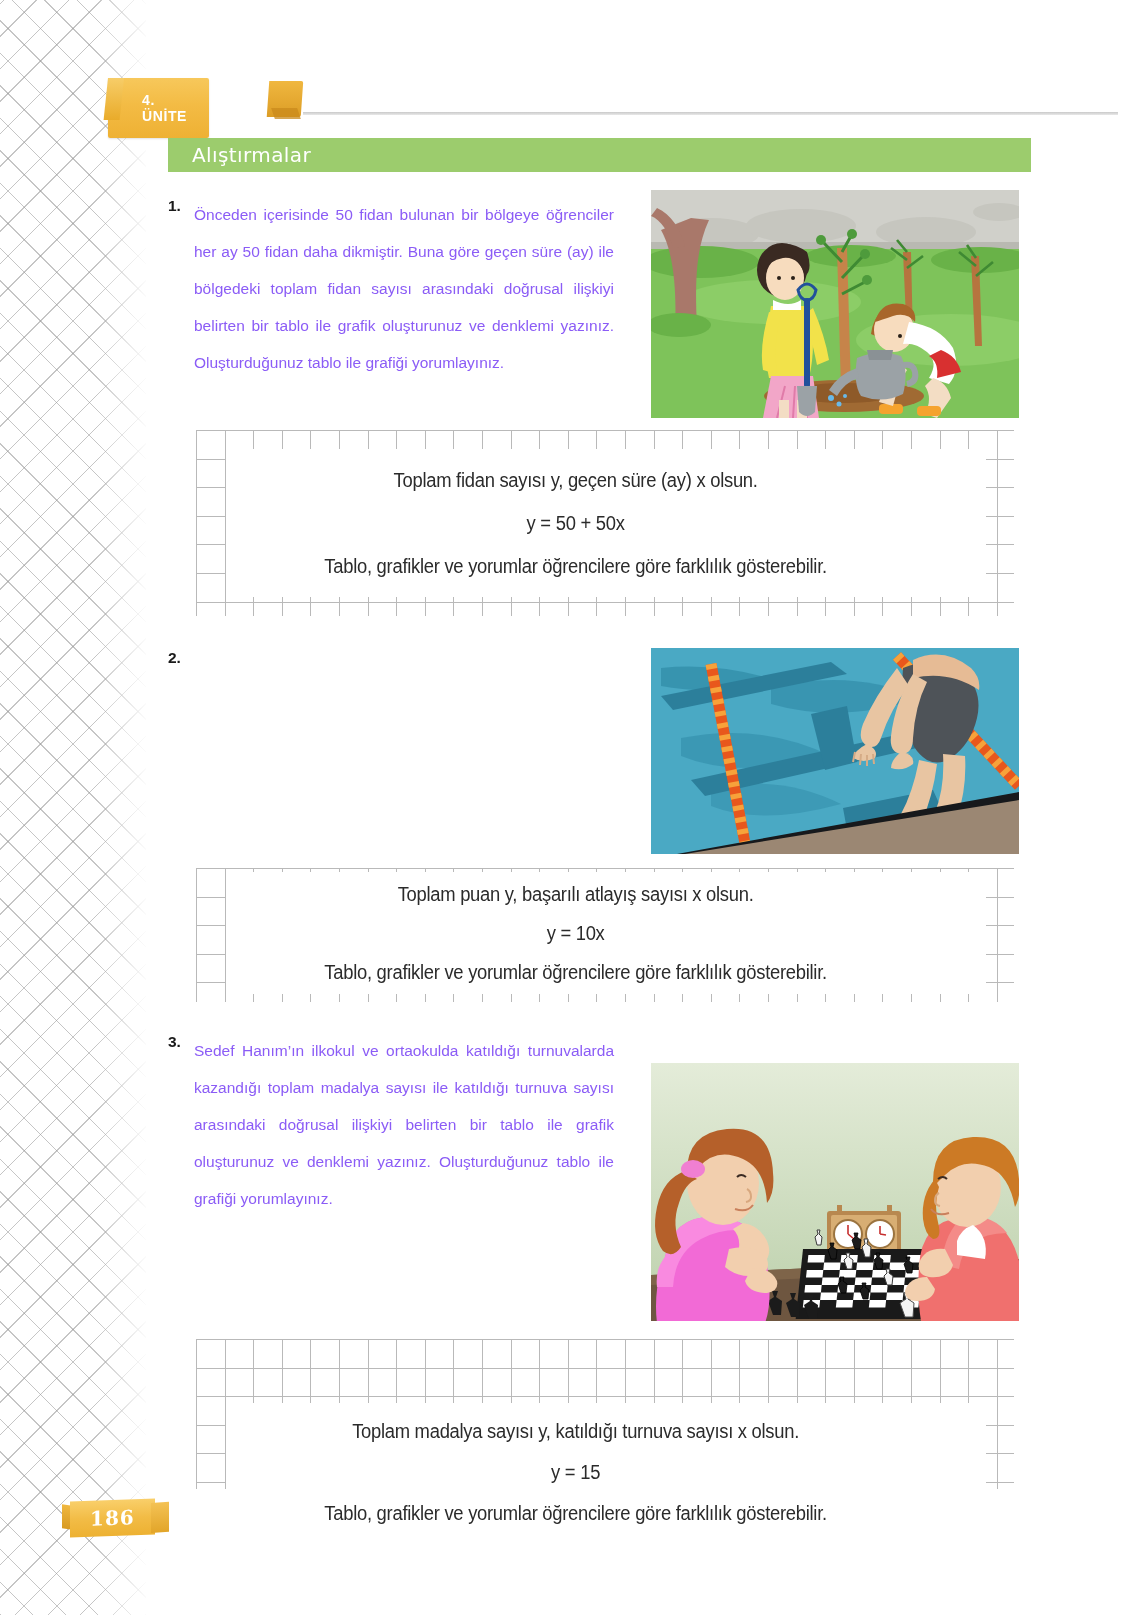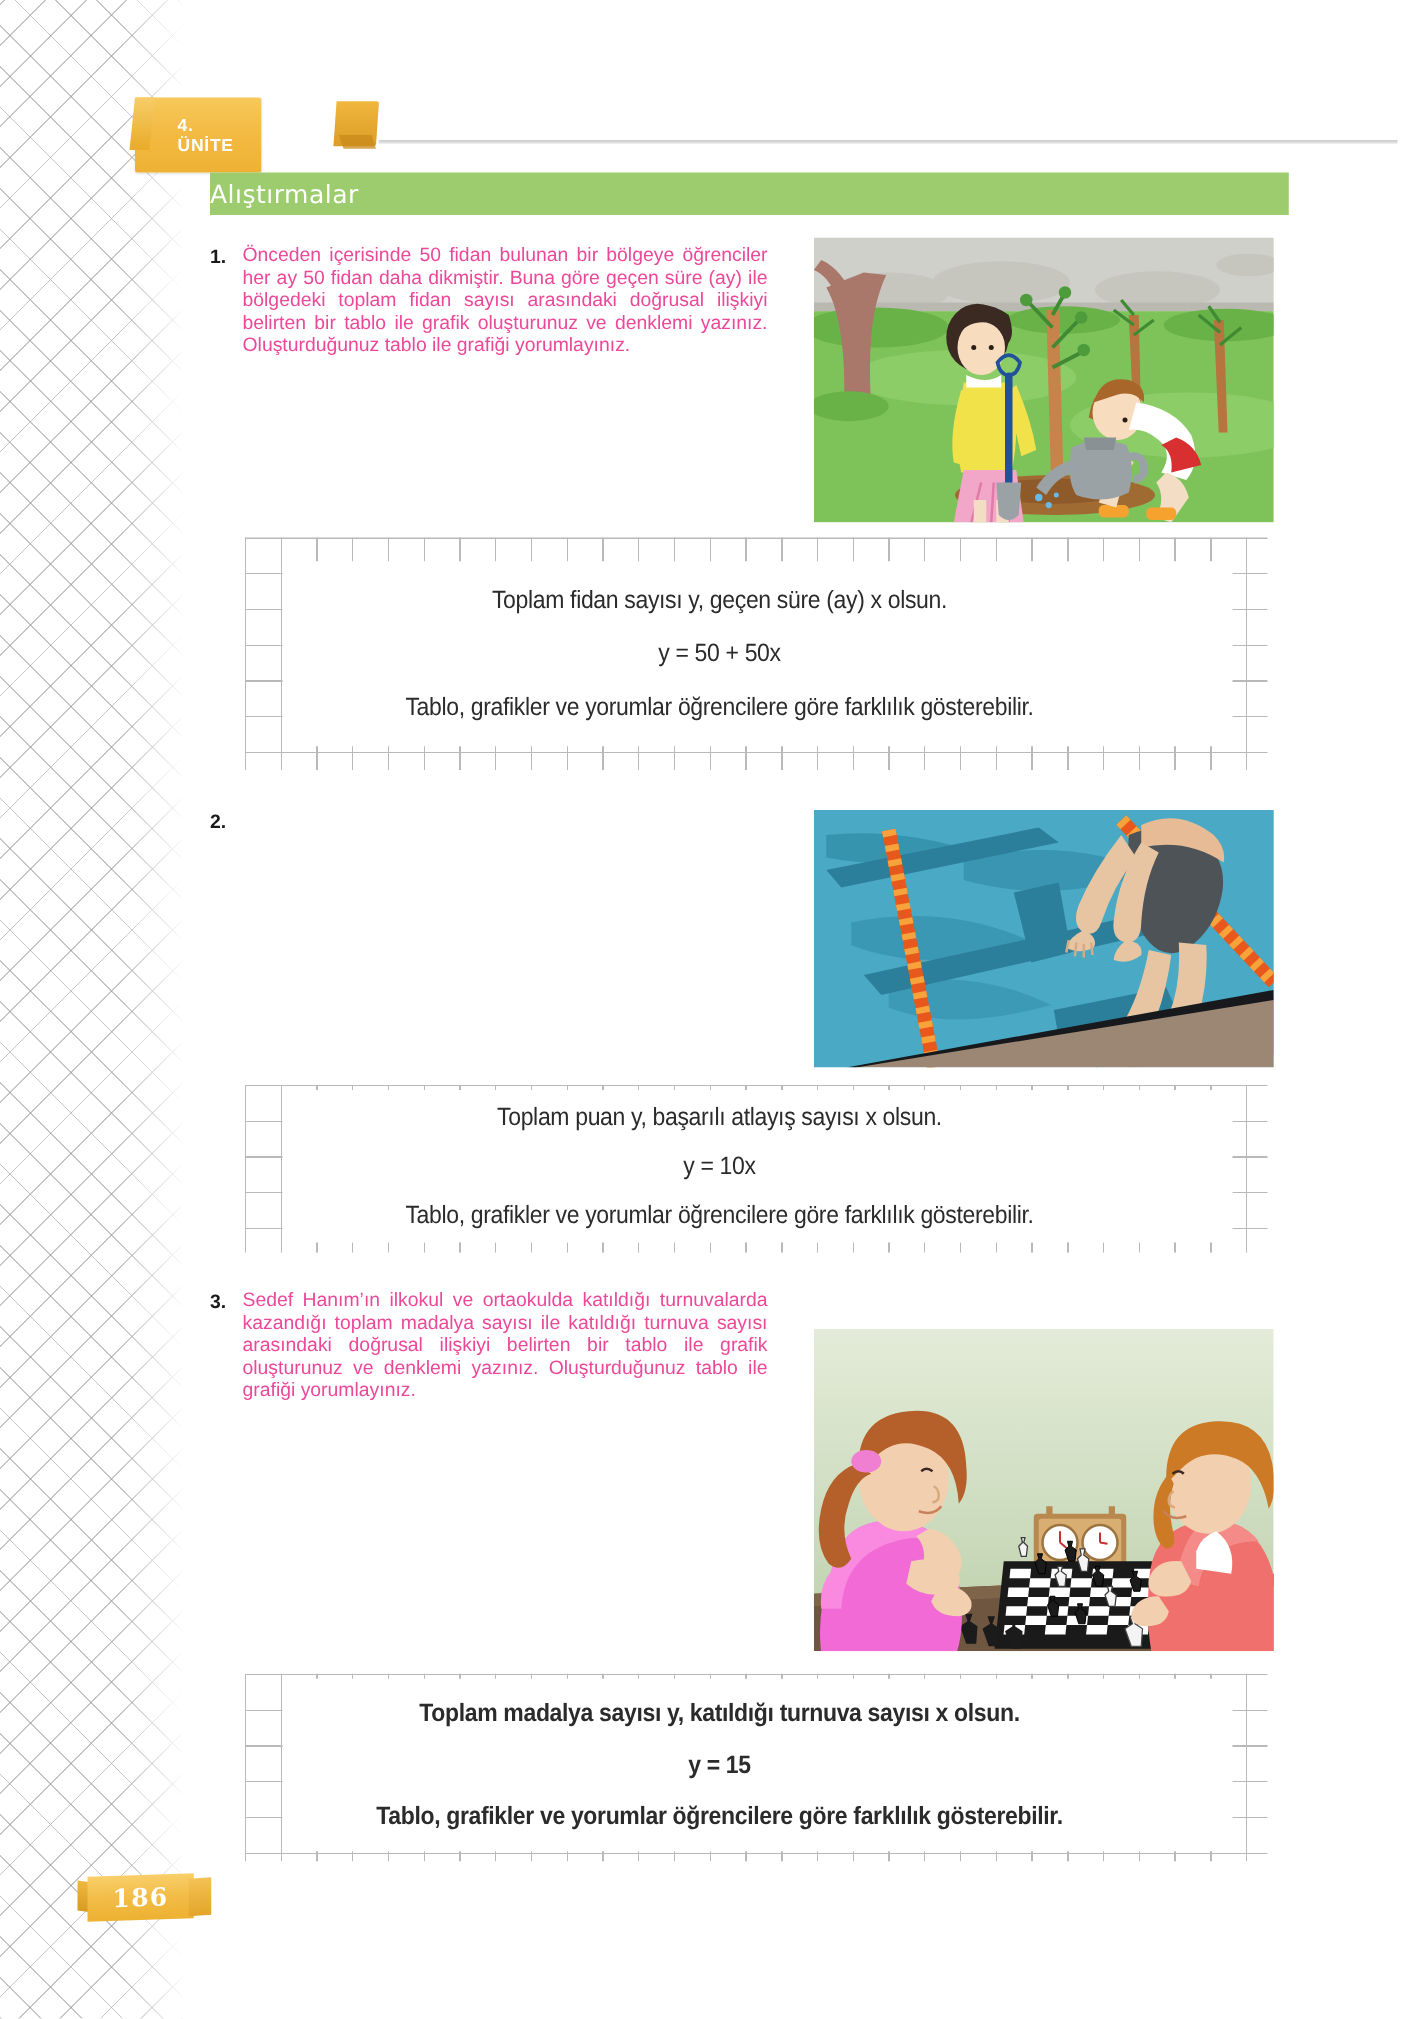--- a/index.html
+++ b/index.html
@@ -106,21 +106,21 @@
   
   .section-bar {
     position: absolute;
     left: 168px;
     top: 138px;
     width: 863px;
     height: 34px;
     background: #9ccc6d;
     display: flex;
     align-items: center;
-    padding-left: 0;
+    padding-left: 24px;
   }
   .section-bar-title {
     color: #ffffff;
     font-size: 20px;
     letter-spacing: .4px;
     font-family: "DejaVu Sans", sans-serif;
   }
 
   
   .ex {
@@ -131,22 +131,22 @@
     width: 26px;
     flex: 0 0 26px;
     font-size: 15.5px;
     font-weight: bold;
     color: #1a1a1a;
     padding-top: 1px;
   }
   .ex-body { width: 420px; }
   .ex-para {
     font-size: 15.5px;
-    line-height: 18px;
-    color: #ec4899;
+    line-height: 37px;
+    color: #8b5cf6;
     text-align: justify;
     text-justify: inter-word;
     hyphens: manual;
   }
   .ex-para + .ex-para { margin-top: 13px; }
 
   
   .illus {
     position: absolute;
     overflow: hidden;
@@ -494,21 +494,21 @@
         <path d="M296 116 q-4 -4 -9 0" stroke="#3a2a22" stroke-width="2" fill="none"></path>
         <path d="M288 130 q-4 2 -4 8 q0 4 5 5" stroke="#d8a87f" stroke-width="2" fill="none"></path>
         <path d="M298 150 q-12 4 -18 -4" stroke="#c9805c" stroke-width="2" fill="none"></path>
         <path d="M322 162 q-12 4 -16 16 l0 14 l28 4 q4 -22 -12 -34 z" fill="#ffffff"></path>
         <path d="M294 186 q-20 -2 -26 14 q-2 12 10 14 q20 2 24 -12 z" fill="#f2cfae"></path>
         <path d="M276 214 q-18 0 -22 14 q0 10 12 10 q16 0 18 -12 z" fill="#f2cfae"></path>
       </svg>
     </div>
 
     <div class="ansbox" style="left:196px; top:1339px; width:818px; height:150px;"></div>
-    <div class="ans-sheet" style="left:226px; top:1343px; width:760px; height:138px;font-weight:bold;">
+    <div class="ans-sheet" style="left:226px; top:1403px; width:760px; height:138px;">
       <div class="ans-line" style="margin-bottom:18px;">Toplam madalya sayısı y, katıldığı turnuva sayısı x olsun.</div>
       <div class="ans-line" style="margin-bottom:18px;">y = 15</div>
       <div class="ans-line">Tablo, grafikler ve yorumlar öğrencilere göre farklılık gösterebilir.</div>
     </div>
 
     <div class="pagenum-wrap">
       <div class="pagenum-back"></div>
       <div class="pagenum">
         <span>186</span>
         <div class="pagenum-tail"></div>

